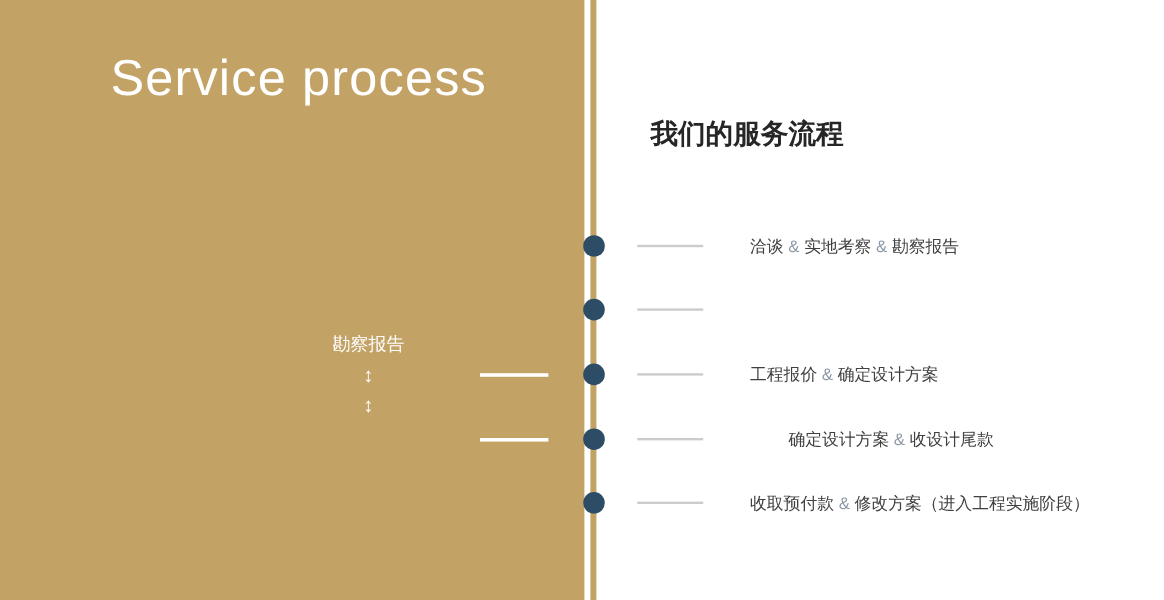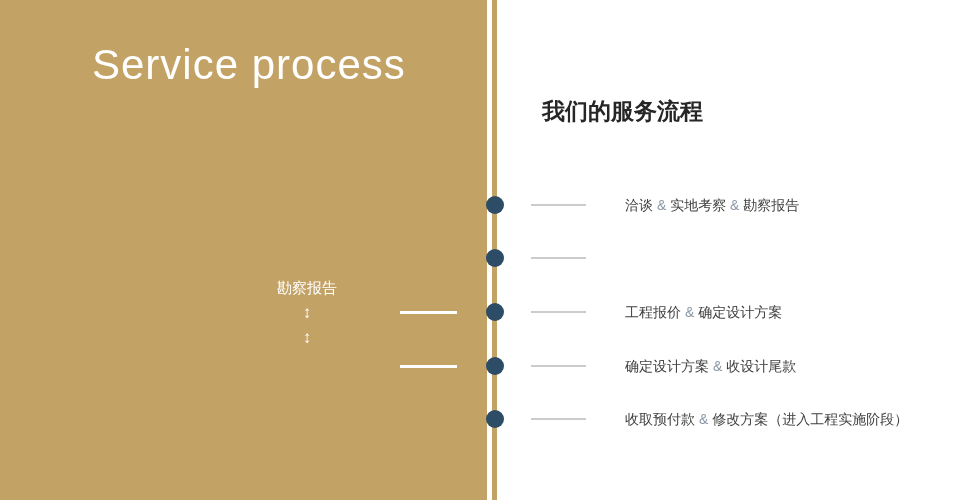--- a/index.html
+++ b/index.html
@@ -114,19 +114,19 @@
       <div class="dot" style="top: 196px;"></div>
       <div class="tick" style="top: 204px;"></div>
       <div class="step-text" style="top: 195px;"><span class="seg">洽谈</span><span class="amp"> &amp; </span><span class="seg">实地考察</span><span class="amp"> &amp; </span><span class="seg">勘察报告</span></div>
       <div class="dot" style="top: 249px;"></div>
       <div class="tick" style="top: 257px;"></div>
       <div class="dot" style="top: 303px;"></div>
       <div class="tick" style="top: 311px;"></div>
       <div class="step-text" style="top: 302px;"><span class="seg">工程报价</span><span class="amp"> &amp; </span><span class="seg">确定设计方案</span></div>
       <div class="dot" style="top: 357px;"></div>
       <div class="tick" style="top: 365px;"></div>
-      <div class="step-text" style="top: 356px;"><span class="seg">确定设计方案</span><span class="amp"> &amp; </span><span class="seg">收设计尾款</span></div>
+      <div class="step-text" style="top: 356px; margin-left: 32px;"><span class="seg">确定设计方案</span><span class="amp"> &amp; </span><span class="seg">收设计尾款</span></div>
       <div class="dot" style="top: 410px;"></div>
       <div class="tick" style="top: 418px;"></div>
       <div class="step-text" style="top: 409px;"><span class="seg">收取预付款</span><span class="amp"> &amp; </span><span class="seg">修改方案（进入工程实施阶段）</span></div>
     </div>
 
 </div>
 
 </body></html>

